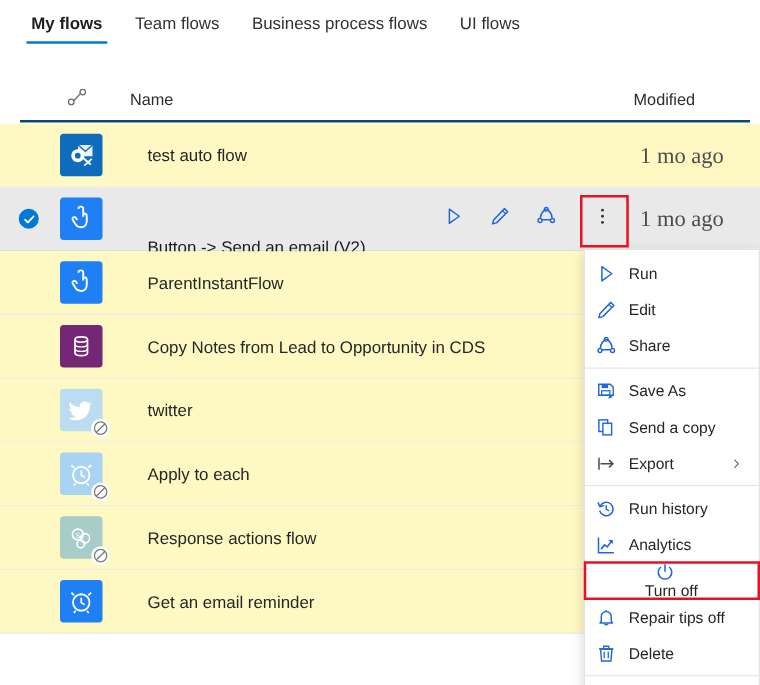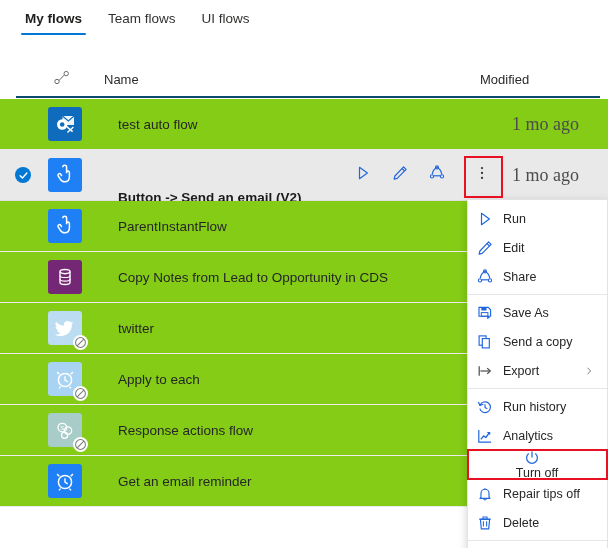--- a/index.html
+++ b/index.html
@@ -37,30 +37,30 @@
 
   
   .grid-head {
     position: absolute; left: 16px; top: 62px; width: 584px; height: 36px;
     display: flex; align-items: center;
     border-bottom: 2px solid #0c4a6e;
     font-size: 12.5px; color: #4a4a4a;
   }
   .head-icon-col { width: 72px; display: flex; justify-content: flex-start; padding-left: 38px; }
   .head-name-col { flex: 1; padding-left: 16px; font-size: 13px; color: #2b2b2b;}
-  .head-mod-col  { width: 120px; padding-right: 44px; font-size: 13px; color: #2b2b2b;}
+  .head-mod-col  { width: 120px; text-align: right; padding-right: 44px; font-size: 13px; color: #2b2b2b;}
 
   
   .rows { position: absolute; left: 0; top: 99px; width: 608px; }
   .row {
     position: relative;
     height: 51px;
     display: flex; align-items: center;
     border-bottom: 1px solid #ececec;
-    background: #84cc16;
+    background: #fef9c3;
   }
   .row.selected { background: #e9e9e9; border-bottom-color: #dedede; }
   .row-check { width: 46px; display: flex; align-items: center; justify-content: center; }
   .check-circle {
     width: 16px; height: 16px; border-radius: 50%;
     background: #0078d4; display: flex; align-items: center; justify-content: center;
   }
   .check-circle svg { display: block; }
 
   .row-icon-wrap { width: 56px; display: flex; justify-content: flex-start; padding-left: 2px; position: relative; }
@@ -72,21 +72,21 @@
   .appicon svg { display: block; }
   .disabled-badge {
     position: absolute; right: -6px; bottom: -5px;
     width: 15px; height: 15px; border-radius: 50%;
     background: #fff; display: flex; align-items: center; justify-content: center;
   }
   .row-name {
     flex: 1; font-size: 13.5px; color: #262626; padding-left: 16px;
     white-space: nowrap; overflow: hidden; text-overflow: ellipsis;
   }
-  .row.selected .row-name { font-weight: bold; color: #1b1b1b; margin-top: 45px; }
+  .row.selected .row-name { font-weight: normal; color: #1b1b1b; margin-top: 45px; }
   .row-actions { display: flex; align-items: center; gap: 17px; padding-right: 10px; }
   .act-btn { width: 20px; height: 20px; display: flex; align-items: center; justify-content: center; cursor: pointer; }
   .more-btn {
     width: 24px; height: 32px; display: flex; align-items: center; justify-content: center;
     cursor: pointer; margin-left: 6px;
   }
   .row-mod { width: 104px; font-size: 18px; color: #4c4c4c; padding-left: 8px; font-family: Liberation Serif, serif; }
   .row-mod.empty { visibility: hidden; }
 
   
@@ -125,20 +125,21 @@
   .mi.highlighted { outline: 2px solid #e81123; outline-offset: -1px; z-index: 2; flex-direction: column; }
 </style>
 </head>
 <body>
 
 <div id="app">
 
   <div class="tabbar" id="tabbar">
       <div class="tab active"><span>My flows</span><span class="tab-underline"></span></div>
       <div class="tab"><span>Team flows</span></div>
+      <div class="tab"><span>Business process flows</span></div>
       <div class="tab"><span>UI flows</span></div>
     </div>
 
   <div class="grid-head">
     <div class="head-icon-col">
       <span>
         <svg width="17" height="14" viewBox="0 0 17 14">
           <circle cx="3" cy="10.5" r="2.2" fill="none" stroke="#6b6b6b" stroke-width="1"></circle>
           <path d="M5 9.6 L10 4.2" stroke="#6b6b6b" stroke-width="1" fill="none"></path>
           <circle cx="12.2" cy="2.6" r="2.2" fill="none" stroke="#6b6b6b" stroke-width="1"></circle>

